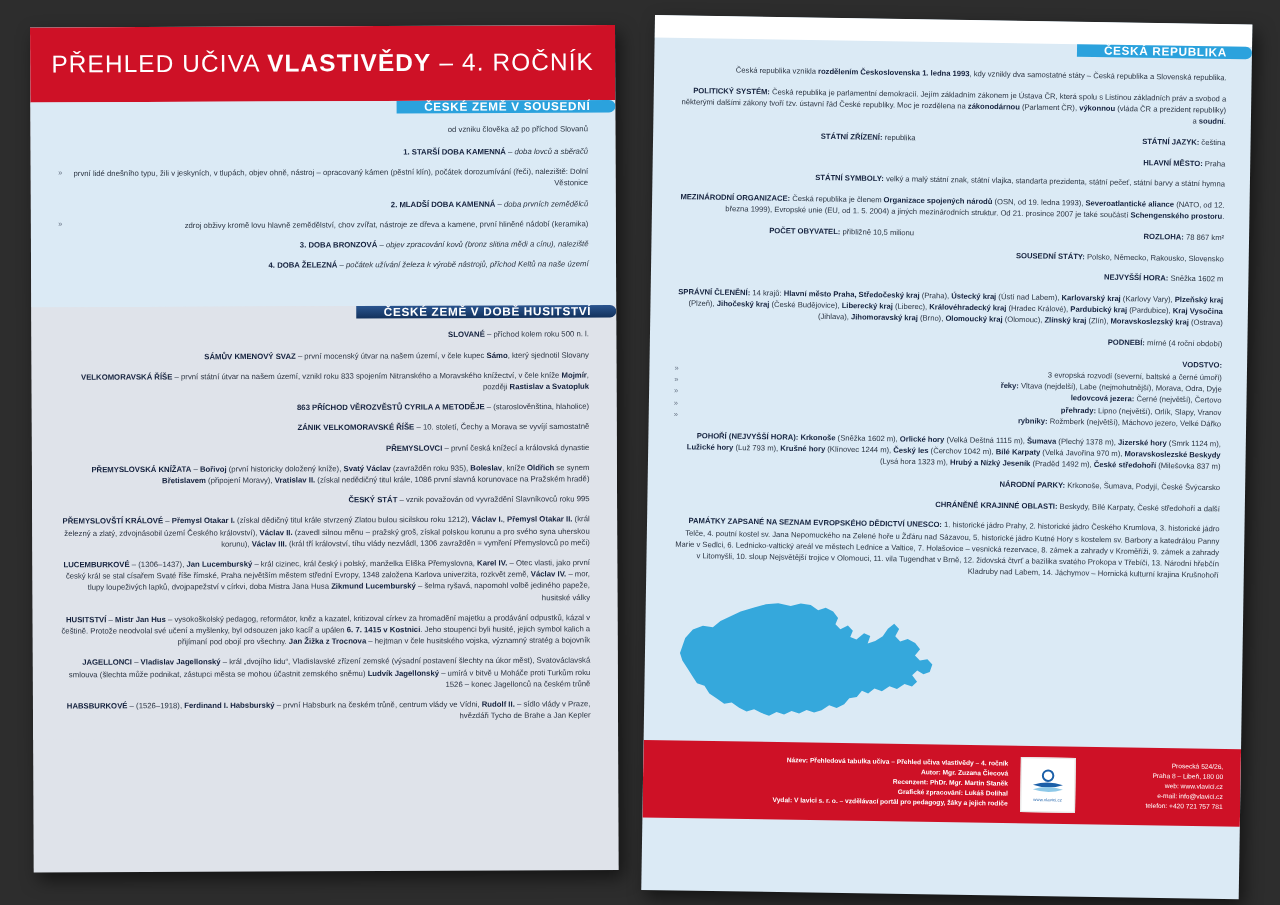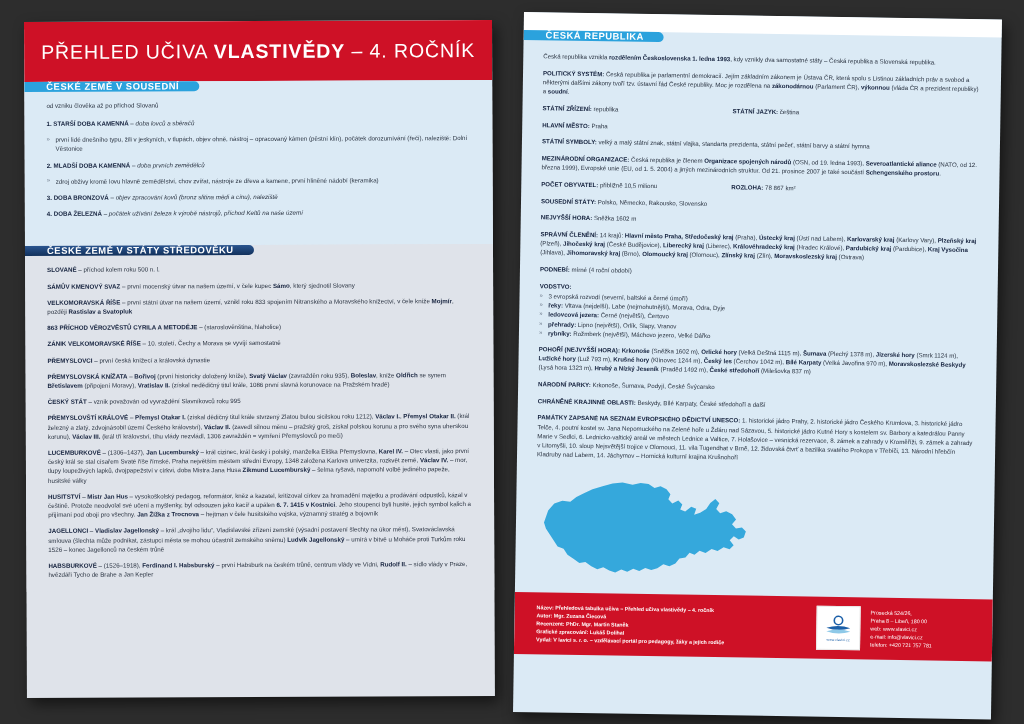--- a/index.html
+++ b/index.html
@@ -2,21 +2,21 @@
 <html><head>
 <meta charset="utf-8">
 <style>
   html,body{margin:0;padding:0;}
   body{
     width:1024px;height:724px;overflow:hidden;
     background:#2d2d2d;
     font-family:"Liberation Sans", sans-serif;
     -webkit-font-smoothing:antialiased;
   }
-  .stage{position:relative;width:1024px;height:724px;}
+  .stage{position:relative;width:1024px;height:724px;text-align:right;}
 
   
   .page1{
     position:absolute;left:24px;top:22px;width:468px;height:676px;
     background:#dfe3ea;
     box-shadow:4px 6px 14px rgba(0,0,0,.55);
     overflow:hidden;
     transform:rotate(-0.25deg);
     transform-origin:top left;
   }
@@ -125,21 +125,21 @@
         </ul>
 
         <p class="t"><span class="b">3. DOBA BRONZOVÁ</span><span> – </span><span class="i">objev zpracování kovů (bronz slitina mědi a cínu), naleziště</span></p>
         <p class="t"><span class="b">4. DOBA ŽELEZNÁ</span><span> – </span><span class="i">počátek užívání železa k výrobě nástrojů, příchod Keltů na naše území</span></p>
         <div class="gap"></div>
       </div>
     </div>
 
     <div class="band-md">
       <div class="pill-row">
-        <span class="pill pill-navy">ČESKÉ ZEMĚ V STÁTY STŘEDOVĚKU</span>
+        <span class="pill pill-navy">ČESKÉ ZEMĚ V DOBĚ HUSITSTVÍ</span>
       </div>
       <div class="sec-body tight" id="stredovek-body">
           <p class="t"><span class="b">SLOVANÉ</span> – příchod kolem roku 500 n. l.</p>
           <p class="t"><span class="b">SÁMŮV KMENOVÝ SVAZ</span> – první mocenský útvar na našem území, v čele kupec <span class="b">Sámo</span>, který sjednotil Slovany</p>
           <p class="t"><span class="b">VELKOMORAVSKÁ ŘÍŠE</span> – první státní útvar na našem území, vznikl roku 833 spojením Nitranského a Moravského knížectví, v čele kníže <span class="b">Mojmír</span>, později <span class="b">Rastislav a Svatopluk</span></p>
           <p class="t"><span class="b">863 PŘÍCHOD VĚROZVĚSTŮ CYRILA A METODĚJE</span> – (staroslověnština, hlaholice)</p>
           <p class="t"><span class="b">ZÁNIK VELKOMORAVSKÉ ŘÍŠE</span> – 10. století, Čechy a Morava se vyvíjí samostatně</p>
           <p class="t"><span class="b">PŘEMYSLOVCI</span> – první česká knížecí a královská dynastie</p>
           <p class="t"><span class="b">PŘEMYSLOVSKÁ KNÍŽATA</span> – <span class="b">Bořivoj</span> (první historicky doložený kníže), <span class="b">Svatý Václav</span> (zavražděn roku 935), <span class="b">Boleslav</span>, kníže <span class="b">Oldřich</span> se synem <span class="b">Břetislavem</span> (připojení Moravy), <span class="b">Vratislav II.</span> (získal nedědičný titul krále, 1086 první slavná korunovace na Pražském hradě)</p>
           <p class="t"><span class="b">ČESKÝ STÁT</span> – vznik považován od vyvraždění Slavníkovců roku 995</p>

